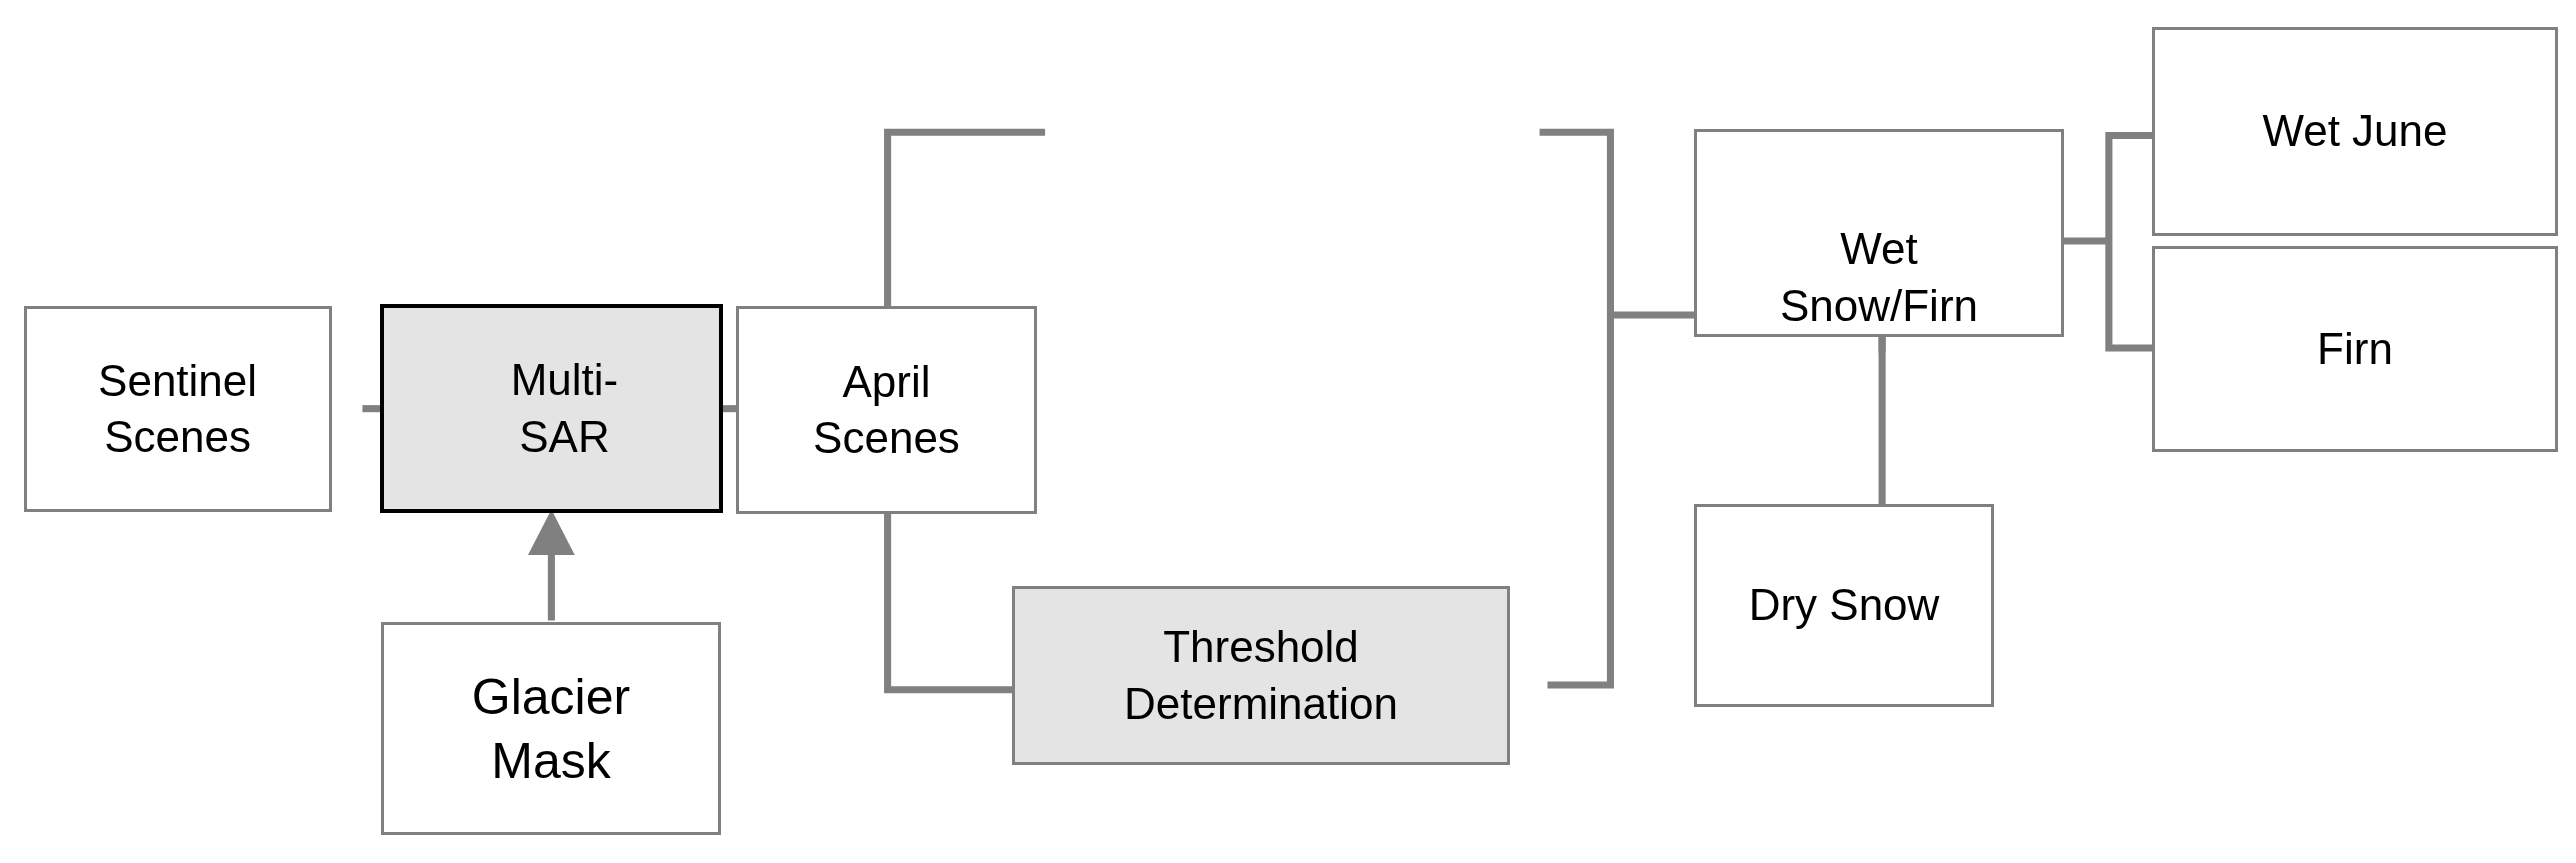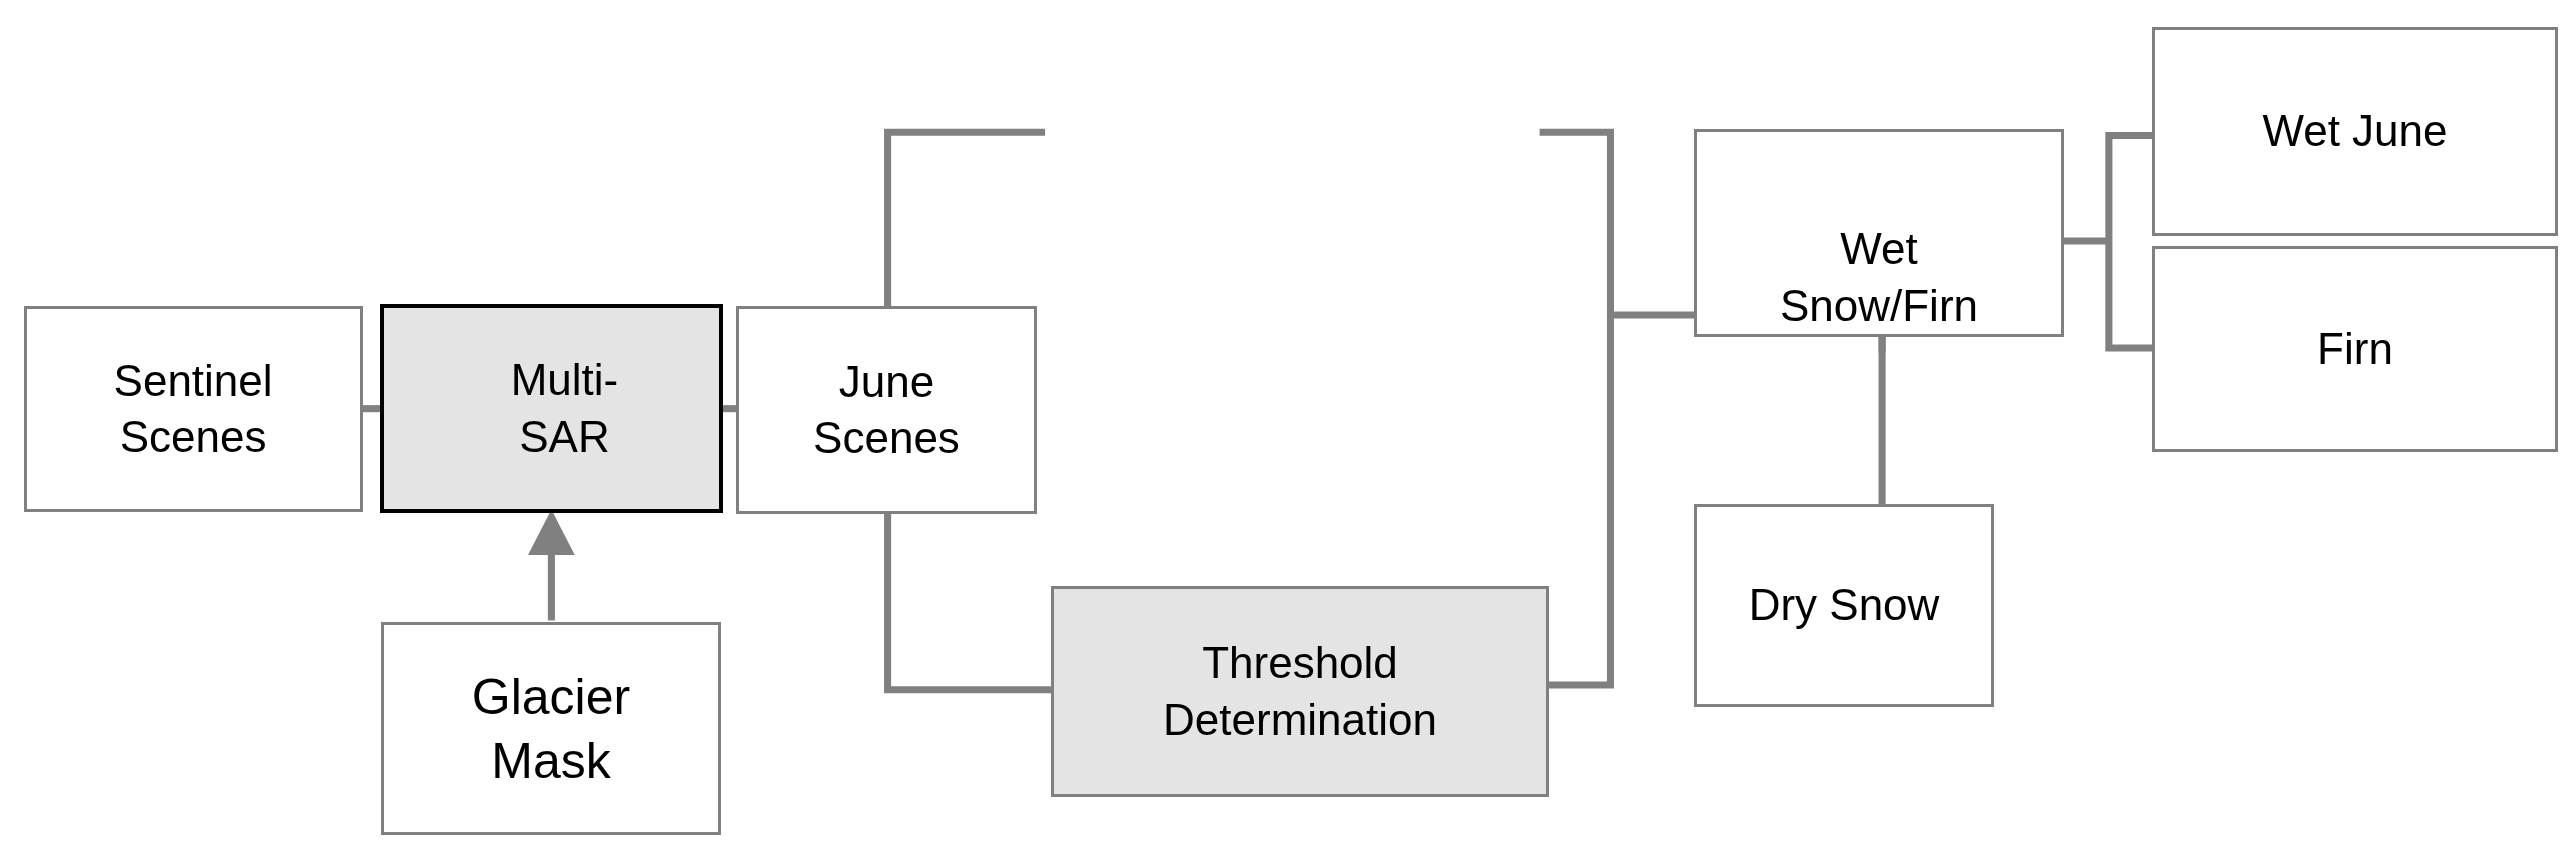--- a/index.html
+++ b/index.html
@@ -69,42 +69,42 @@
         <polyline points="1965,870 2045,870 2045,400"></polyline>
         <polyline points="2045,400 2390,400"></polyline>
         <polyline points="2390,400 2390,448"></polyline>
         <polyline points="2390,400 2390,640"></polyline>
         <polyline points="2621,306 2678,306"></polyline>
         <polyline points="2678,306 2678,172 2733,172"></polyline>
         <polyline points="2678,306 2678,442 2733,442"></polyline>
       </g>
   </svg>
 
-  <div class="node node-plain" style="left: 23.6px; top: 306px; width: 339px; height: 206px; font-size: 44px;">
+  <div class="node node-plain" style="left: 23.6px; top: 306px; width: 308px; height: 206px; font-size: 44px;">
     <span>Sentinel
 Scenes</span>
   </div>
 
   <div class="node node-emph" style="left: 380px; top: 304px; width: 343px; height: 209px; font-size: 44px; padding-left: 26px;">
     <span>Multi-
 SAR</span>
   </div>
 
   <div class="node node-plain" style="left: 736px; top: 306px; width: 301px; height: 208px; font-size: 44px;">
-    <span>June
+    <span>April
 Scenes</span>
   </div>
 
   <div class="node node-plain" style="left: 381px; top: 622px; width: 340px; height: 213px; font-size: 50px;">
     <span>Glacier
 Mask</span>
   </div>
 
 
-  <div class="node node-shaded" style="left: 1051px; top: 586px; width: 498px; height: 211px; font-size: 44px;">
+  <div class="node node-shaded" style="left: 1012px; top: 586px; width: 498px; height: 179px; font-size: 44px;">
     <span>Threshold
 Determination</span>
   </div>
 
   <div class="node node-plain" style="left: 1694px; top: 129px; width: 370px; height: 208px; font-size: 44px; align-items: flex-end;">
     <span>Wet
 Snow/Firn</span>
   </div>
 
   <div class="node node-plain" style="left: 1694px; top: 504px; width: 300px; height: 203px; font-size: 44px;">

